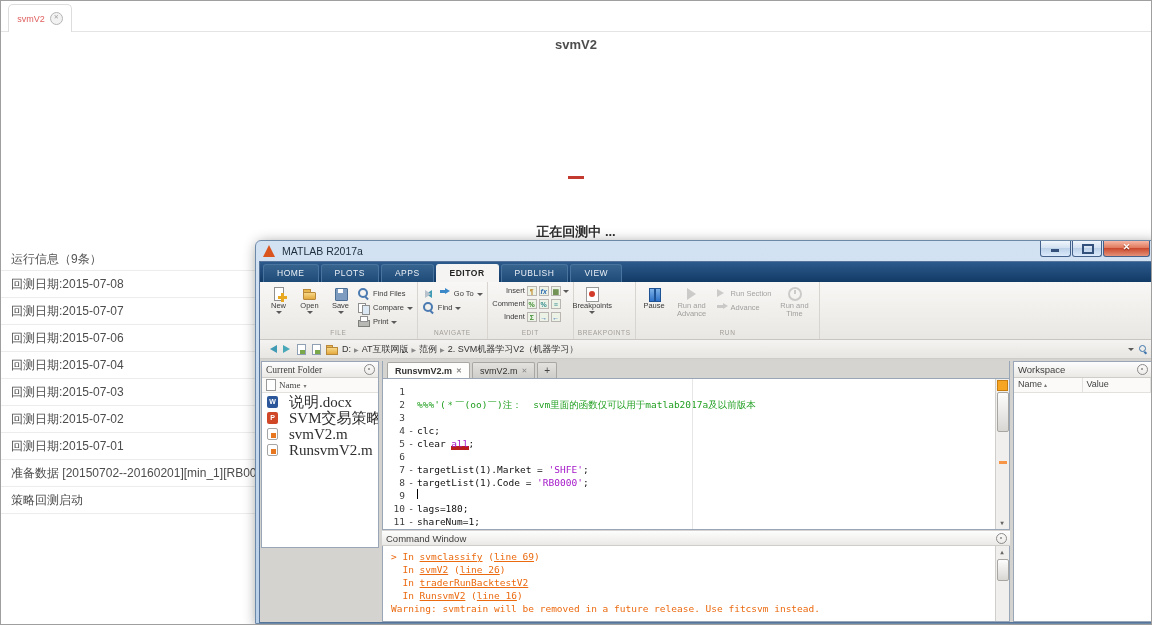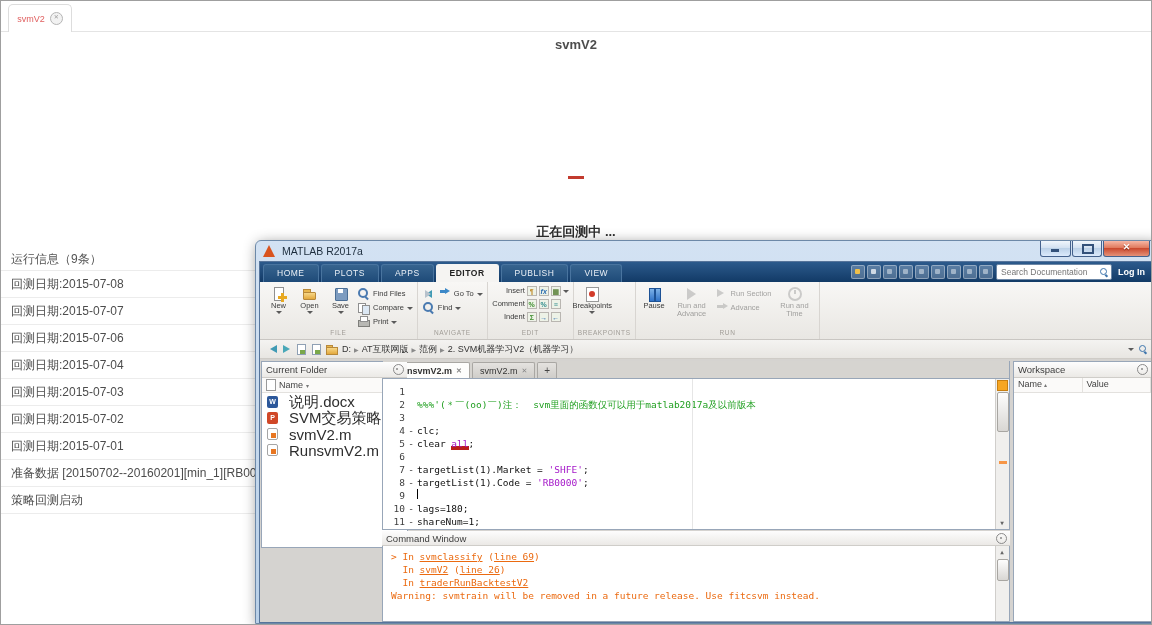--- a/index.html
+++ b/index.html
@@ -140,21 +140,21 @@
 
   
   .mmain{flex:1;display:flex;background:#d5d3d0;overflow:hidden;padding:2px 1px 0 1px;gap:0;}
   .splitter{width:3px;flex:none;}
   .panel-border{border:1px solid #98a6b8;background:#fff;box-sizing:border-box;}
   .phdr{height:15px;background:linear-gradient(#fdfdfd,#ebe9e6);border-bottom:1px solid #cfcdc9;
         display:flex;align-items:center;padding:0 4px;font-size:9.5px;color:#3d3d3d;flex:none;position:relative;}
   .pmenu{width:9px;height:9px;border:1px solid #8a8a8a;border-radius:50%;position:absolute;right:3px;top:2px;}
   .pmenu::after{content:"";position:absolute;left:2.5px;top:2.5px;width:2px;height:2px;background:#8a8a8a;border-radius:50%;}
 
-  .col-left{width:118px;flex:none;display:flex;flex-direction:row;}
+  .col-left{width:118px;flex:none;display:flex;flex-direction:column;font-family:Liberation Serif, serif;}
   .cf{height:187px;display:flex;flex-direction:column;}
   .namebar{height:14px;border-bottom:1px solid #e3e1de;background:#fbfaf9;display:flex;align-items:center;
         gap:3px;padding:0 4px;font-size:9px;color:#444;flex:none;}
   .namebar .sort::after{content:"▾";font-size:6px;color:#777;}
   .fpage{width:8px;height:10px;background:#fff;border:1px solid #9a9a9a;}
   .flist{flex:1;overflow:hidden;padding-top:1px;}
   .frow{height:16px;display:flex;align-items:center;gap:11px;padding-left:5px;font-size:15px;color:#2e2e2e;white-space:nowrap;}
   .fic{width:11px;height:12px;position:relative;border-radius:2px;flex:none;
         font:bold 7px/12px "Liberation Sans",sans-serif;color:#fff;text-align:center;}
   .fic-word{background:#2b579a;} .fic-word::after{content:"W";}
@@ -261,38 +261,20 @@
 
       <div class="ribtabs">
         <span style="display:flex;align-items:flex-end;">
             <div class="rtab">HOME</div>
             <div class="rtab">PLOTS</div>
             <div class="rtab">APPS</div>
             <div class="rtab act">EDITOR</div>
             <div class="rtab">PUBLISH</div>
             <div class="rtab">VIEW</div>
           </span>
-        <span class="ribright">
-          <span style="display:flex;gap:2px;">
-              <span class="qat c1"></span>
-              <span class="qat c2"></span>
-              <span class="qat"></span>
-              <span class="qat"></span>
-              <span class="qat"></span>
-              <span class="qat"></span>
-              <span class="qat"></span>
-              <span class="qat"></span>
-              <span class="qat"></span>
-            </span>
-          <span class="sbox">
-            <input placeholder="Search Documentation" style="">
-            <span class="smag"></span>
-          </span>
-          <span class="login">Log In</span>
-        </span>
       </div>
 
       <div class="ribbody">
           <div class="rsec">
             <div class="ritems">
               <div class="rbig">
                 <div class="riconbox">
                   <span class="bic i-new"></span>
                 </div>
                 <div class="rlab">New</div>
@@ -516,20 +498,21 @@
           </div>
           <div class="phdr cw-h">
             <span>Command Window</span>
             <span class="pmenu"></span>
           </div>
           <div class="cw-body">
             <div>
                 <div class="cwline"><span>&gt; In </span><span class="u">svmclassify</span><span> (</span><span class="u">line 69</span><span>)</span></div>
                 <div class="cwline"><span>  In </span><span class="u">svmV2</span><span> (</span><span class="u">line 26</span><span>)</span></div>
                 <div class="cwline"><span>  In </span><span class="u">traderRunBacktestV2</span></div>
+                <div class="cwline"><span>  In </span><span class="u">RunsvmV2</span><span> (</span><span class="u">line 16</span><span>)</span></div>
                 <div class="cwline"><span>Warning: svmtrain will be removed in a future release. Use fitcsvm instead.</span></div>
               </div>
             <div class="cw-scroll">
               <span class="sb-up"></span>
               <span class="sb-thumb"></span>
             </div>
           </div>
         </div>
 
         <div class="splitter"></div>

